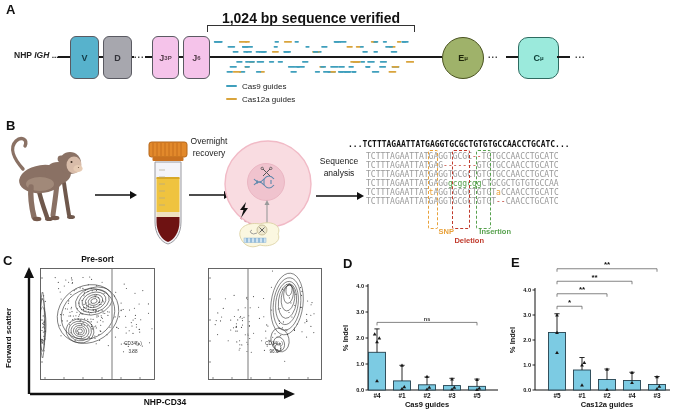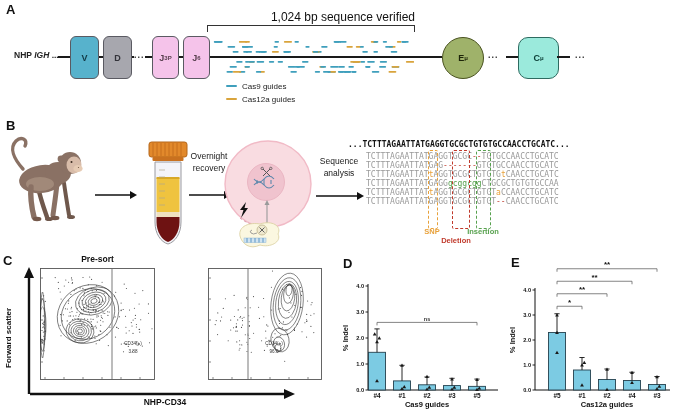--- a/index.html
+++ b/index.html
@@ -6,37 +6,37 @@
   .canvas{position:relative;width:677px;height:410px;background:#fff;overflow:hidden;
           font-family:"Liberation Sans",sans-serif;color:#111}
   .abs{position:absolute}
   .panel-label{font-size:13px;font-weight:700;color:#111}
   .locus-label{font-size:8.5px;font-weight:600;color:#222;white-space:nowrap}
   .gene-seg{display:flex;align-items:center;justify-content:center;border:1.2px solid #5a5a62;
             border-radius:6px;font-size:9px;font-weight:700}
   .seg-sub{font-size:6px;vertical-align:sub;font-weight:700}
   .hline{background:#1a1a1a;height:1.6px}
   .bracket{border-top:1.3px solid #333;border-left:1.3px solid #333;border-right:1.3px solid #333;height:6px}
-  .bracket-label{font-size:12px;font-weight:400;text-align:right;color:#111}
+  .bracket-label{font-size:14px;font-weight:700;text-align:center;color:#111}
   .legend-row{display:flex;align-items:center;gap:5px;height:12px}
   .legend-swatch{width:11px;height:2.6px;border-radius:1px}
   .legend-text{font-size:8px;color:#222}
   .ellipsis{font-size:9px;font-weight:700;color:#333;letter-spacing:1px;background:#fff;line-height:9px}
   .step-label{font-size:8.5px;color:#1a1a1a;text-align:center;line-height:12px;font-weight:400}
   .mono{font-family:"DejaVu Sans Mono",monospace}
   .ref-row{font:700 8px "DejaVu Sans Mono",monospace;color:#141414;white-space:pre}
   .read-row{height:9px;line-height:9px;font-size:8px;color:#9a9a9a;white-space:pre}
   .read-row .snp{color:var(--snp)}
   .read-row .del{color:var(--deletion)}
   .read-row .ins{color:var(--insertion)}
   .seq-box{border:1px dashed;border-radius:2px}
   .seq-box.snp{border-color:var(--snp)}
   .seq-box.del{border-color:var(--deletion)}
   .seq-box.ins{border-color:var(--insertion)}
-  .seq-anno{font-size:7.5px;font-weight:600;text-align:center}
+  .seq-anno{font-size:7.5px;font-weight:600;text-align:right}
   .seq-anno.snp{color:var(--snp)}
   .seq-anno.del{color:var(--deletion)}
   .seq-anno.ins{color:var(--insertion)}
   .flow-title{font-size:8.5px;font-weight:700;text-align:center;color:#111}
   .axis-title-x{font-size:8.5px;font-weight:700;text-align:center;color:#111}
   .axis-title-y{writing-mode:vertical-rl;transform:rotate(180deg);font-size:8px;font-weight:700;
                 color:#111;text-align:center}
   svg text{font-family:"Liberation Sans",sans-serif}
   .ytick{font-size:5.6px;font-weight:600;fill:#111}
   .xtick{font-size:6.5px;font-weight:700;fill:#111}
@@ -246,21 +246,21 @@
         <line x1="15" y1="3" x2="15" y2="16"></line>
           <line x1="19" y1="3" x2="19" y2="16"></line>
         <line x1="23" y1="3" x2="23" y2="16"></line>
           <line x1="27" y1="3" x2="27" y2="16"></line>
         <line x1="31" y1="3" x2="31" y2="16"></line>
           <line x1="35" y1="3" x2="35" y2="16"></line>
       </g>
       <rect x="6.5" y="17" width="31" height="4" rx="1" fill="#C9711F"></rect>
     </svg>
 
-    <div class="abs step-label" style="left:183px;top:35px;width:52px">
+    <div class="abs step-label" style="left:183px;top:20px;width:52px">
         <div>Overnight</div>
         <div>recovery</div>
       </div>
     <svg class="abs" style="left:188px;top:75px" width="44" height="10">
         <line x1="1" y1="5" x2="36" y2="5" stroke="#111" stroke-width="1.4"></line>
         <polygon points="36,1 43,5 36,9" fill="#111"></polygon>
       </svg>
 
     <svg class="abs" style="left:220px;top:23px" width="96" height="112" viewBox="0 0 96 112">
       <circle cx="48" cy="46" r="43" fill="var(--cell)" stroke="#f1bac6" stroke-width="1.4"></circle>
@@ -305,21 +305,21 @@
       </div>
     <svg class="abs" style="left:315px;top:76px" width="50" height="10">
         <line x1="1" y1="5" x2="42" y2="5" stroke="#111" stroke-width="1.4"></line>
         <polygon points="42,1 49,5 42,9" fill="#111"></polygon>
       </svg>
 
     <div class="abs ref-row" style="left:348px;top:25px">...TCTTTAGAATTATGAGGTGCGCTGTGTGCCAACCTGCATC...</div>
     <div class="abs mono" id="reads" style="left:366px;top:37px">
         <div class="read-row"><span>TCTTTAGAATTATGAGGTGCGC</span><span class="del">--</span><span>TGTGCCAACCTGCATC</span></div>
         <div class="read-row"><span>TCTTTAGAATTATGAG</span><span class="del">-------</span><span>GTGTGCCAACCTGCATC</span></div>
-        <div class="read-row"><span>TCTTTAGAATTAT</span><span class="snp">t</span><span>AGGTGCGCTGTGTG</span><span class="snp">t</span><span>CAACCTGCATC</span></div>
+        <div class="read-row"><span>TCTTTAGAATTATGAGGTGCGCTGTGTGCCAACCTGCATC</span></div>
         <div class="read-row"><span>TCTTTAGAATTATGAGG</span><span class="ins">gcggcgg</span><span>CTGCGCTGTGTGCCAA</span></div>
         <div class="read-row"><span>TCTTTAGAATTAT</span><span class="snp">t</span><span>AGGTGCGCTGTGT</span><span class="snp">a</span><span>CCAACCTGCATC</span></div>
         <div class="read-row"><span>TCTTTAGAATTATGAGGTGCGCTGTGT</span><span class="del">--</span><span>CAACCTGCATC</span></div>
       </div>
 
     <div class="abs seq-box snp" style="left:428px;top:35px;width:7.5px;height:77px"></div>
     <div class="abs seq-box del" style="left:452px;top:35px;width:16px;height:77px"></div>
     <div class="abs seq-box ins" style="left:476px;top:35px;width:12.5px;height:77px"></div>
 
     <div class="abs seq-anno snp" style="left:410px;top:112px;width:44px">SNP</div>

